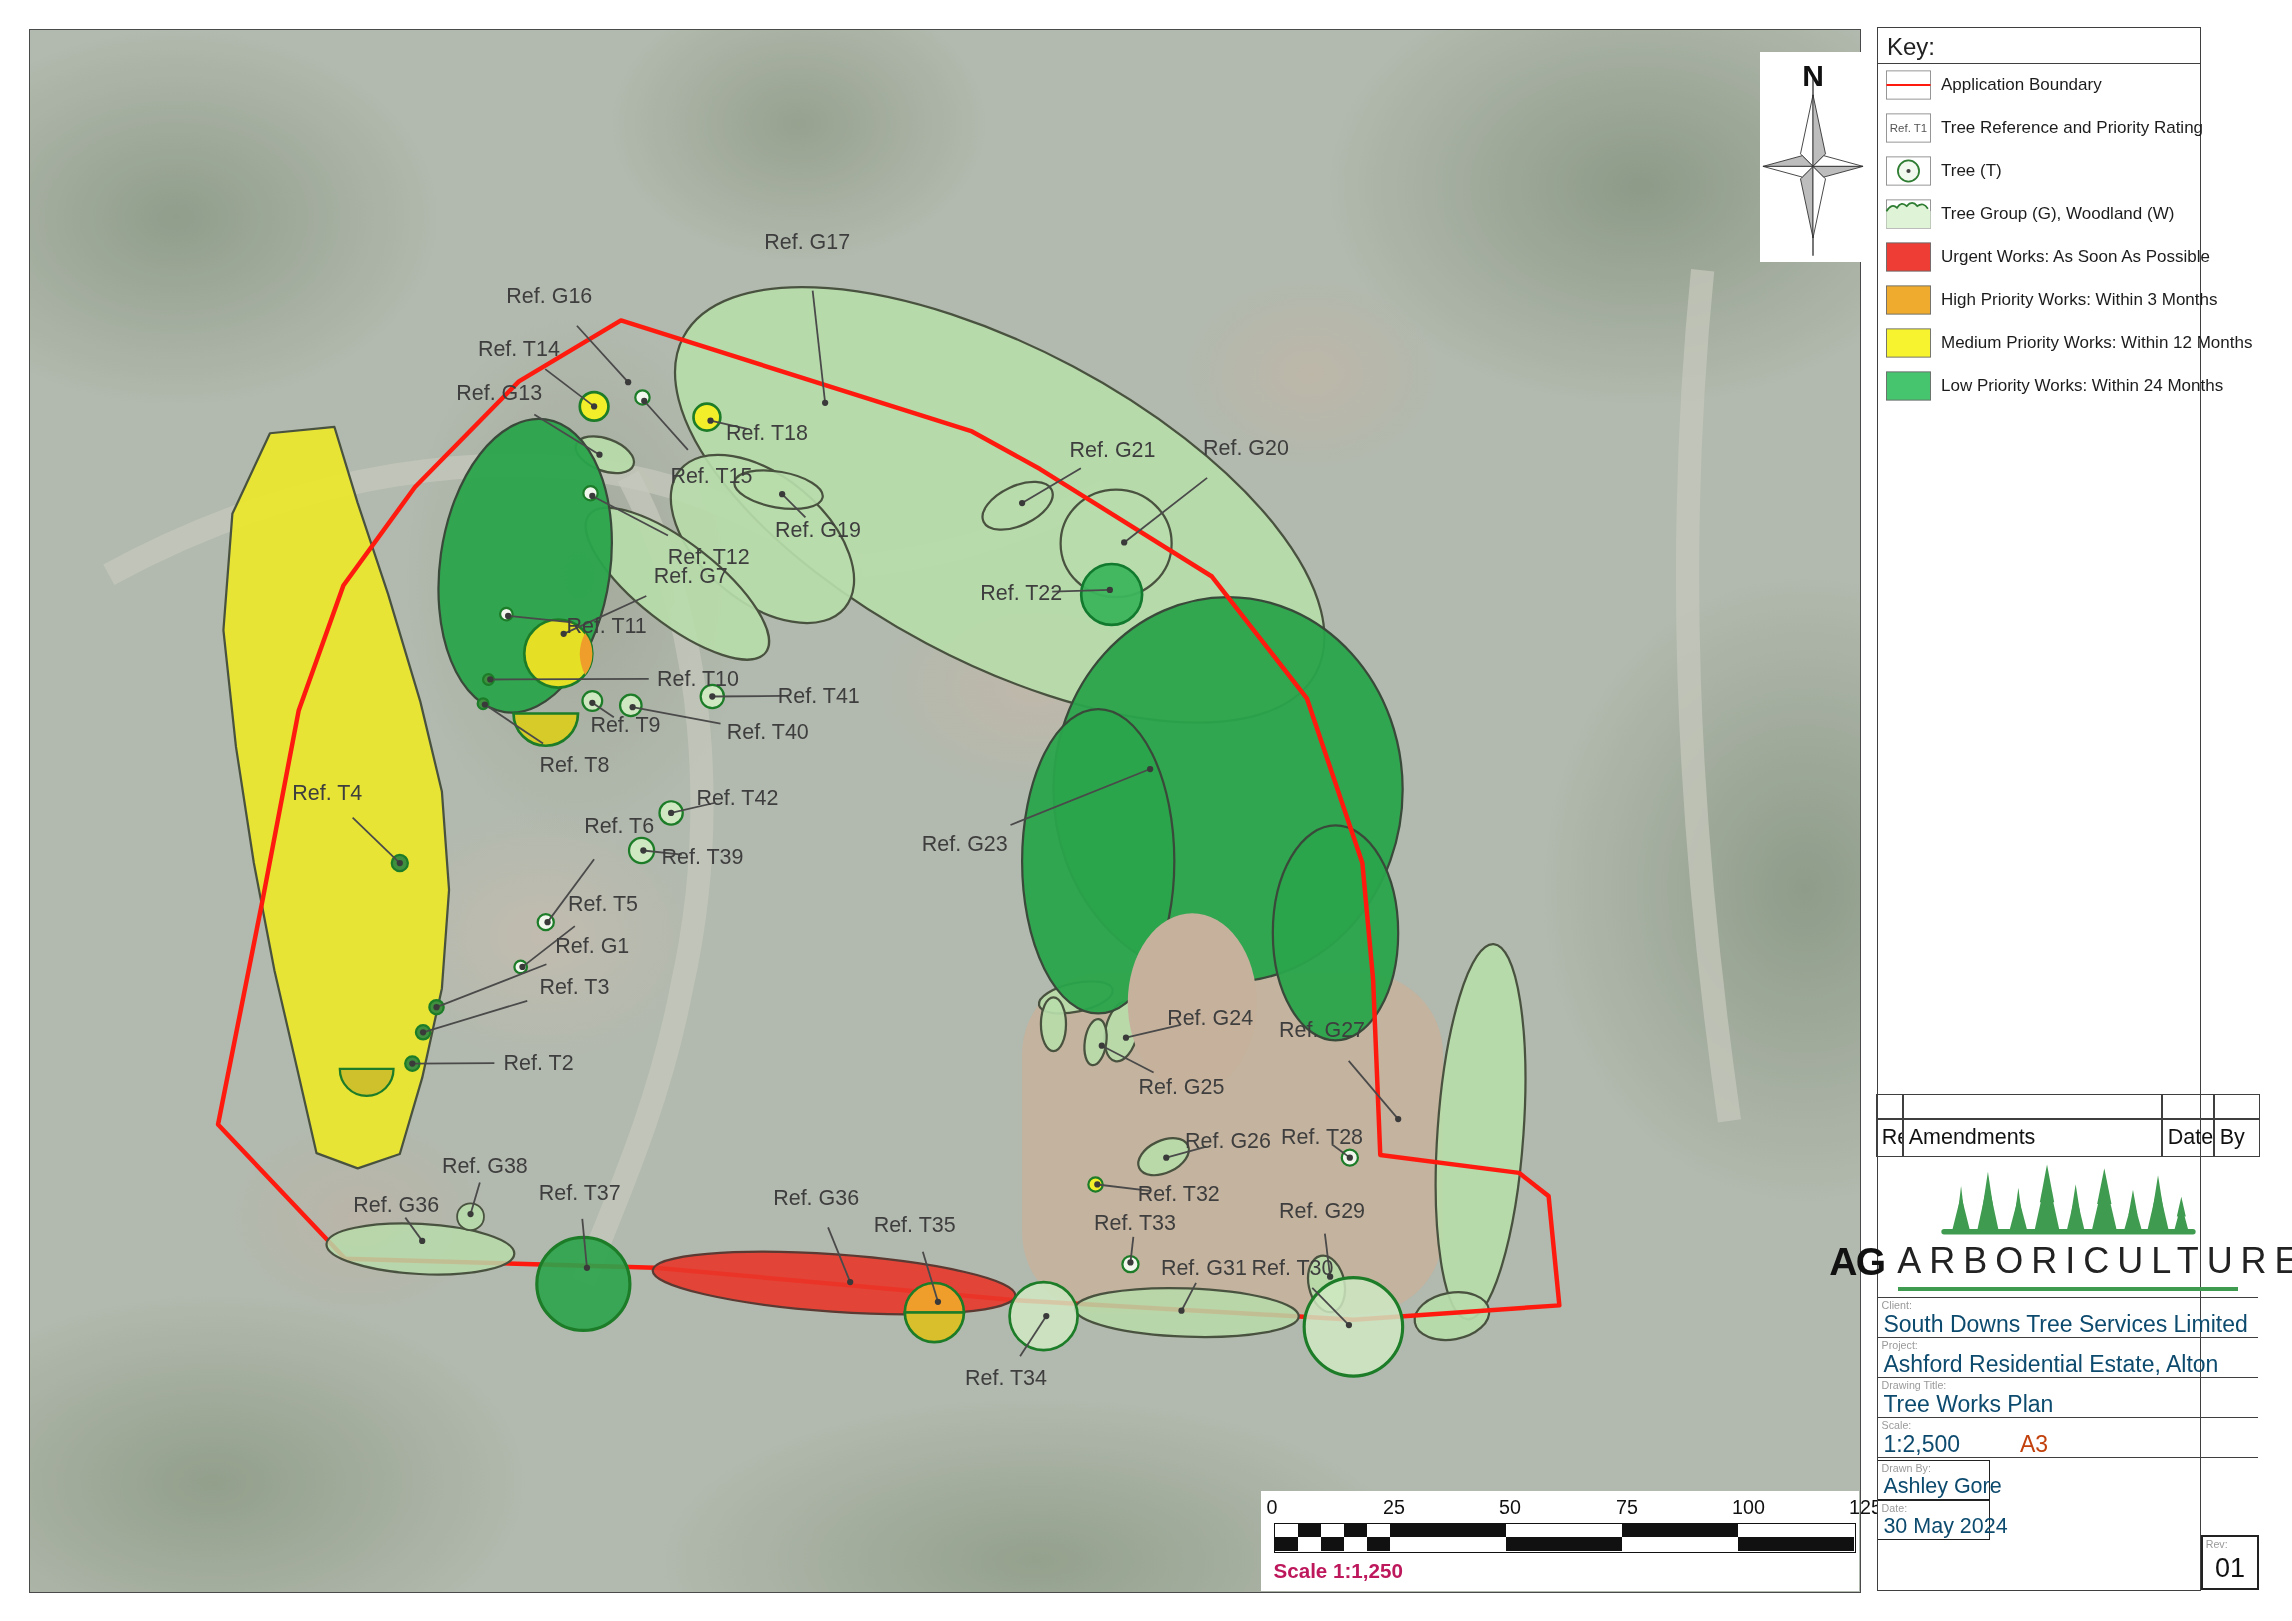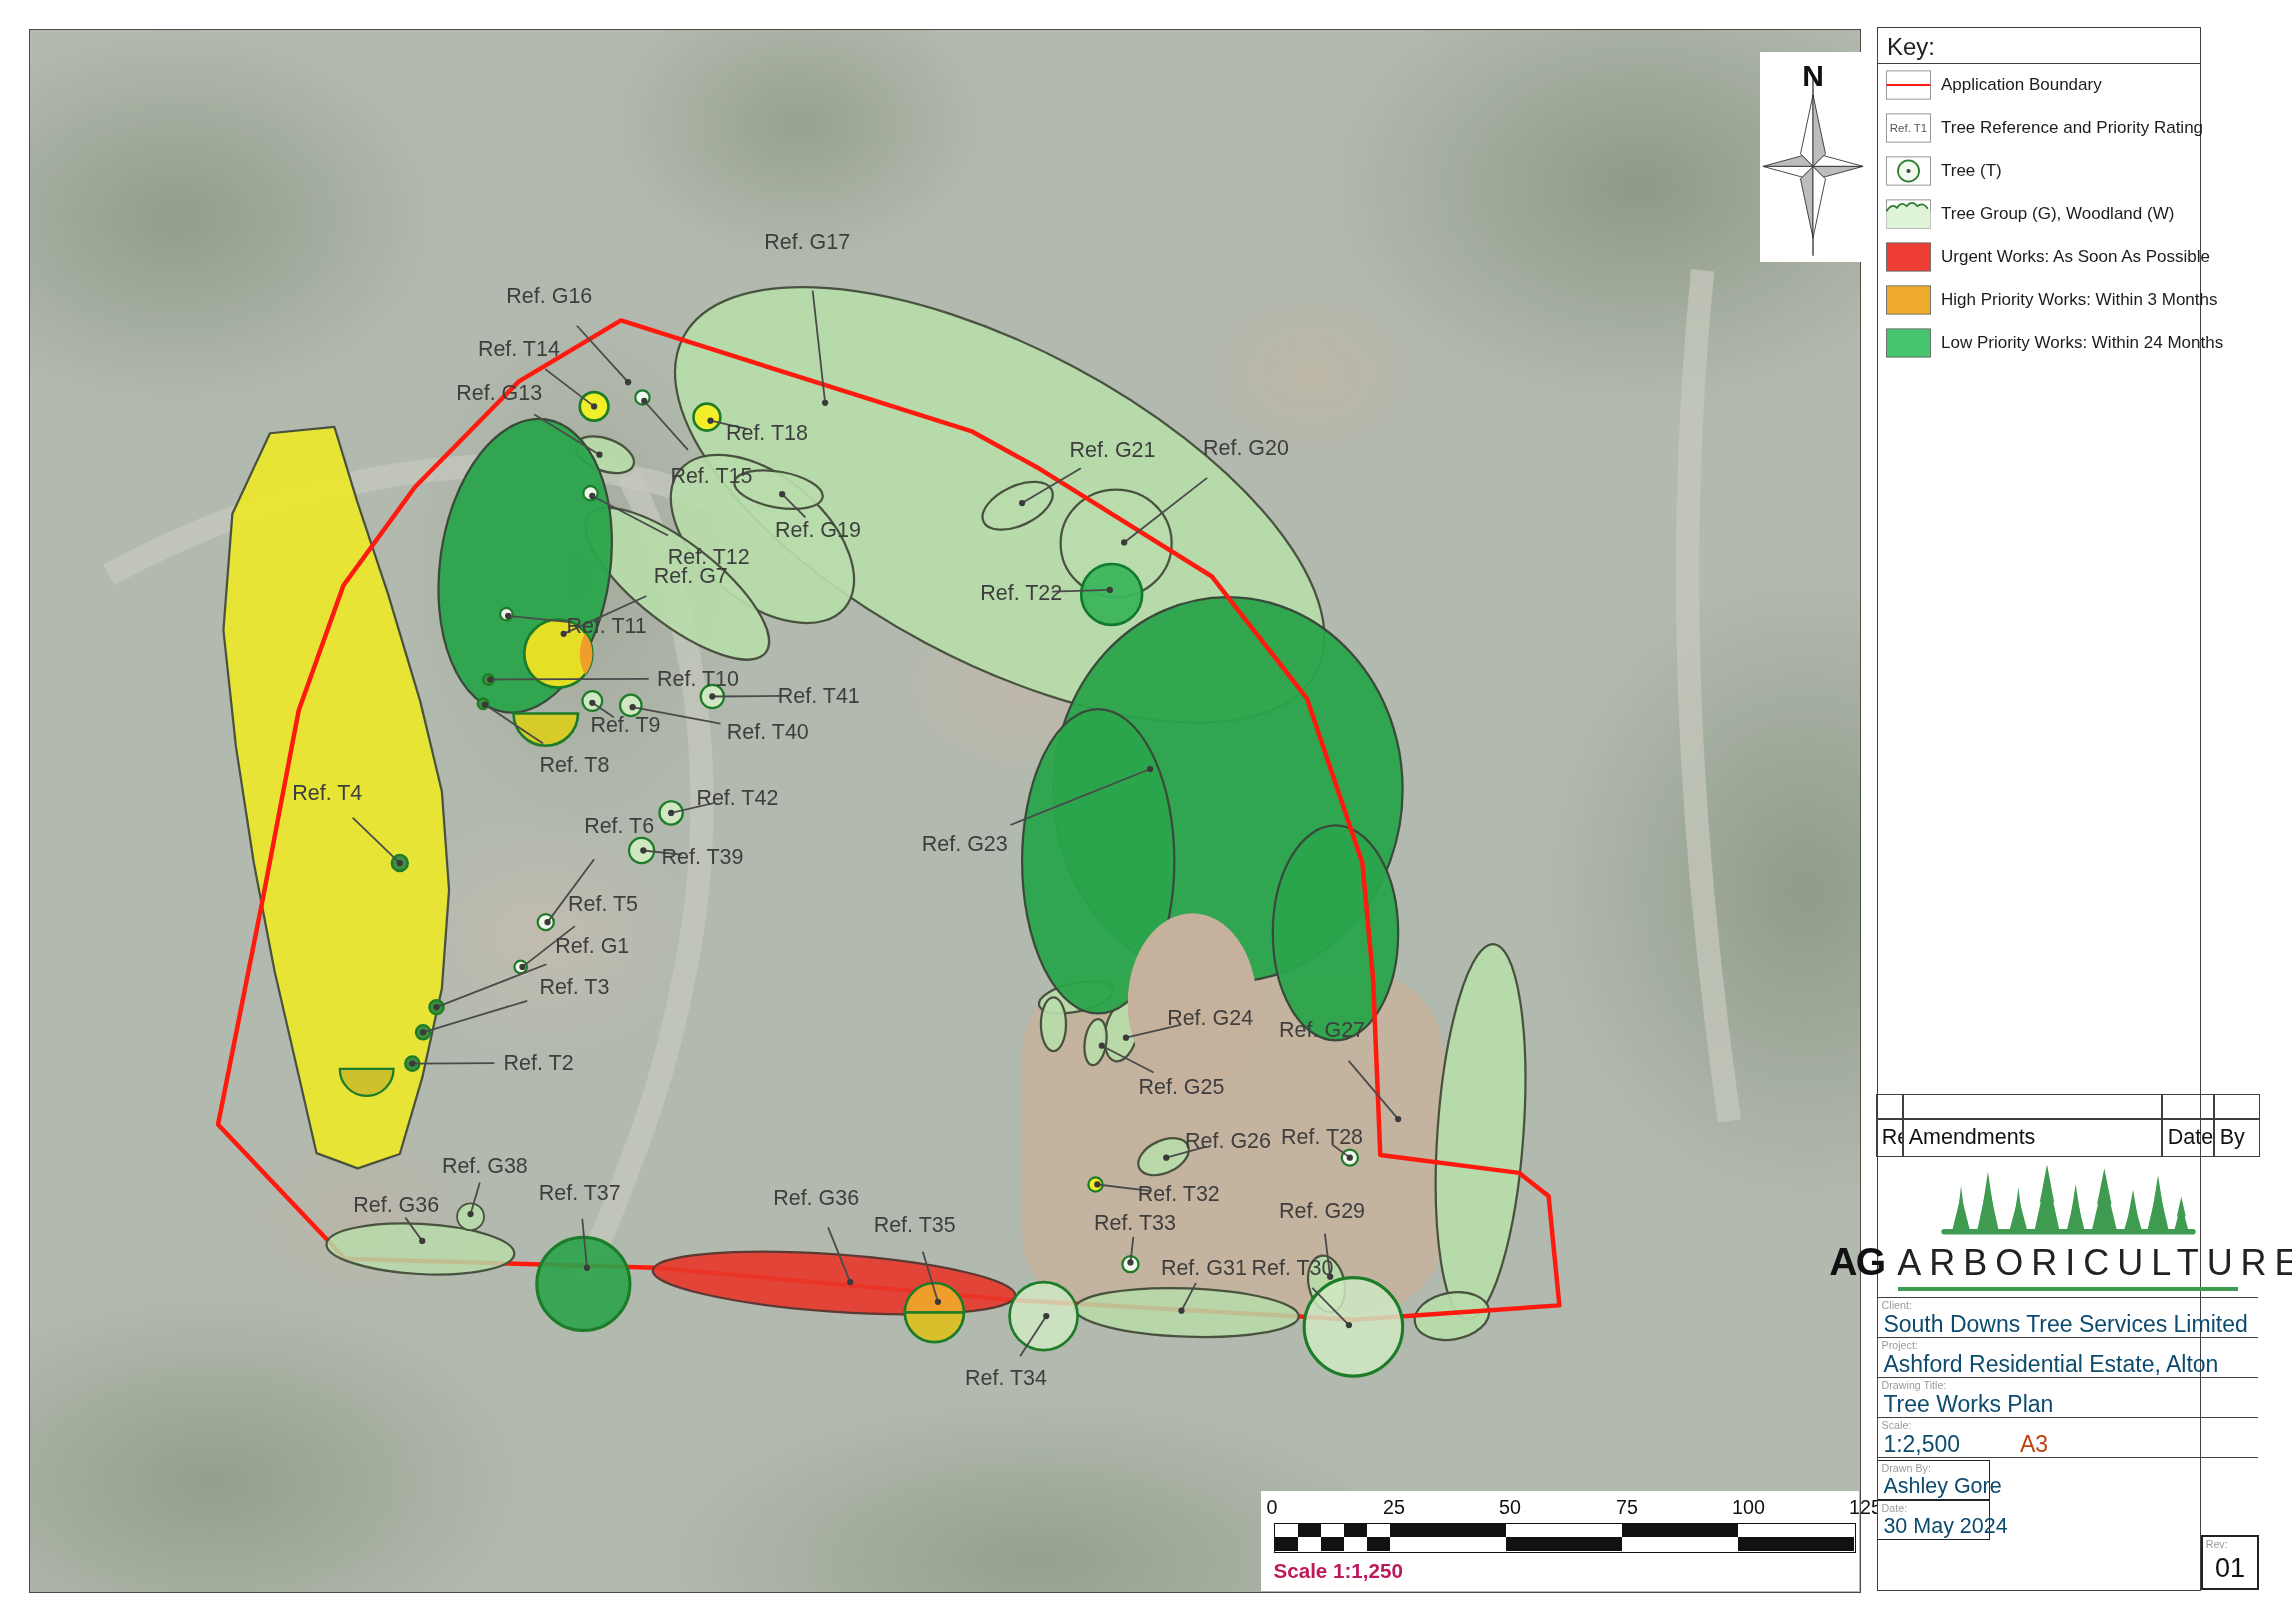--- a/index.html
+++ b/index.html
@@ -48,21 +48,21 @@
   .key-label{position:absolute;left:63px;top:10.7px;font-size:17px;color:#1c1c1c;white-space:nowrap;}
   
   .amend{position:absolute;left:-1.8px;top:1066px;width:383px;
     display:grid;grid-template-columns:27px 259px 52px 46px;grid-template-rows:25px 38px;}
   .amend div{border:0.9px solid #3f3f3f;box-sizing:border-box;font-size:21.5px;
     padding:5.4px 0 0 4.5px;color:#111;overflow:hidden;}
   
   .logo-block{position:absolute;left:0;top:1128px;width:380px;height:142px;
     border-bottom:1.8px solid #3f3f3f;box-sizing:border-box;text-align:center;}
   .logo-trees{margin-top:5.4px;}
-  .logo-line{display:flex;align-items:flex-end;justify-content:center;gap:13px;margin-top:-1.8px;}
+  .logo-line{display:flex;align-items:flex-start;justify-content:center;gap:13px;margin-top:-1.8px;}
   .logo-mark{font-size:39px;font-weight:bold;color:#111;letter-spacing:-1.8px;}
   .logo-word{font-size:36px;font-weight:300;letter-spacing:8px;color:#222;}
   .logo-rule{width:340px;height:3.6px;background:#3f9b4f;margin:3.6px auto 0 auto;}
   
   .tb-rows{position:absolute;left:0;top:1270px;width:380px;}
   .tb-row{position:relative;height:40px;border-bottom:1.8px solid #3f3f3f;box-sizing:border-box;}
   .tb-mini{position:absolute;left:3.6px;top:0.9px;font-size:10.7px;color:#9a9a9a;}
   .tb-val{position:absolute;left:5.4px;top:12.5px;font-size:23px;color:#0c4a6e;white-space:nowrap;}
   .tb-extra{position:absolute;left:142px;top:12.5px;font-size:23px;color:#c2410c;}
   .tb-smallbox{position:absolute;left:0;width:112px;height:40px;border:1.8px solid #222;
@@ -363,20 +363,26 @@
     <span class="key-label">Urgent Works: As Soon As Possible</span>
       </div>
       <div class="key-item">
         <span class="key-swatch"><svg width="47" height="30" viewBox="0 0 52 34">
           <rect x="1" y="1" width="50" height="32" fill="#efab2e" stroke="#666"></rect>
           </svg></span>
     <span class="key-label">High Priority Works: Within 3 Months</span>
       </div>
       <div class="key-item">
         <span class="key-swatch"><svg width="47" height="30" viewBox="0 0 52 34">
+          <rect x="1" y="1" width="50" height="32" fill="#f7f32f" stroke="#666"></rect>
+          </svg></span>
+    <span class="key-label">Medium Priority Works: Within 12 Months</span>
+      </div>
+      <div class="key-item">
+        <span class="key-swatch"><svg width="47" height="30" viewBox="0 0 52 34">
           <rect x="1" y="1" width="50" height="32" fill="#46c46e" stroke="#666"></rect>
           </svg></span>
     <span class="key-label">Low Priority Works: Within 24 Months</span>
       </div>
     </div>
 
   <div class="amend">
     <div></div>
     <div></div>
     <div></div>

